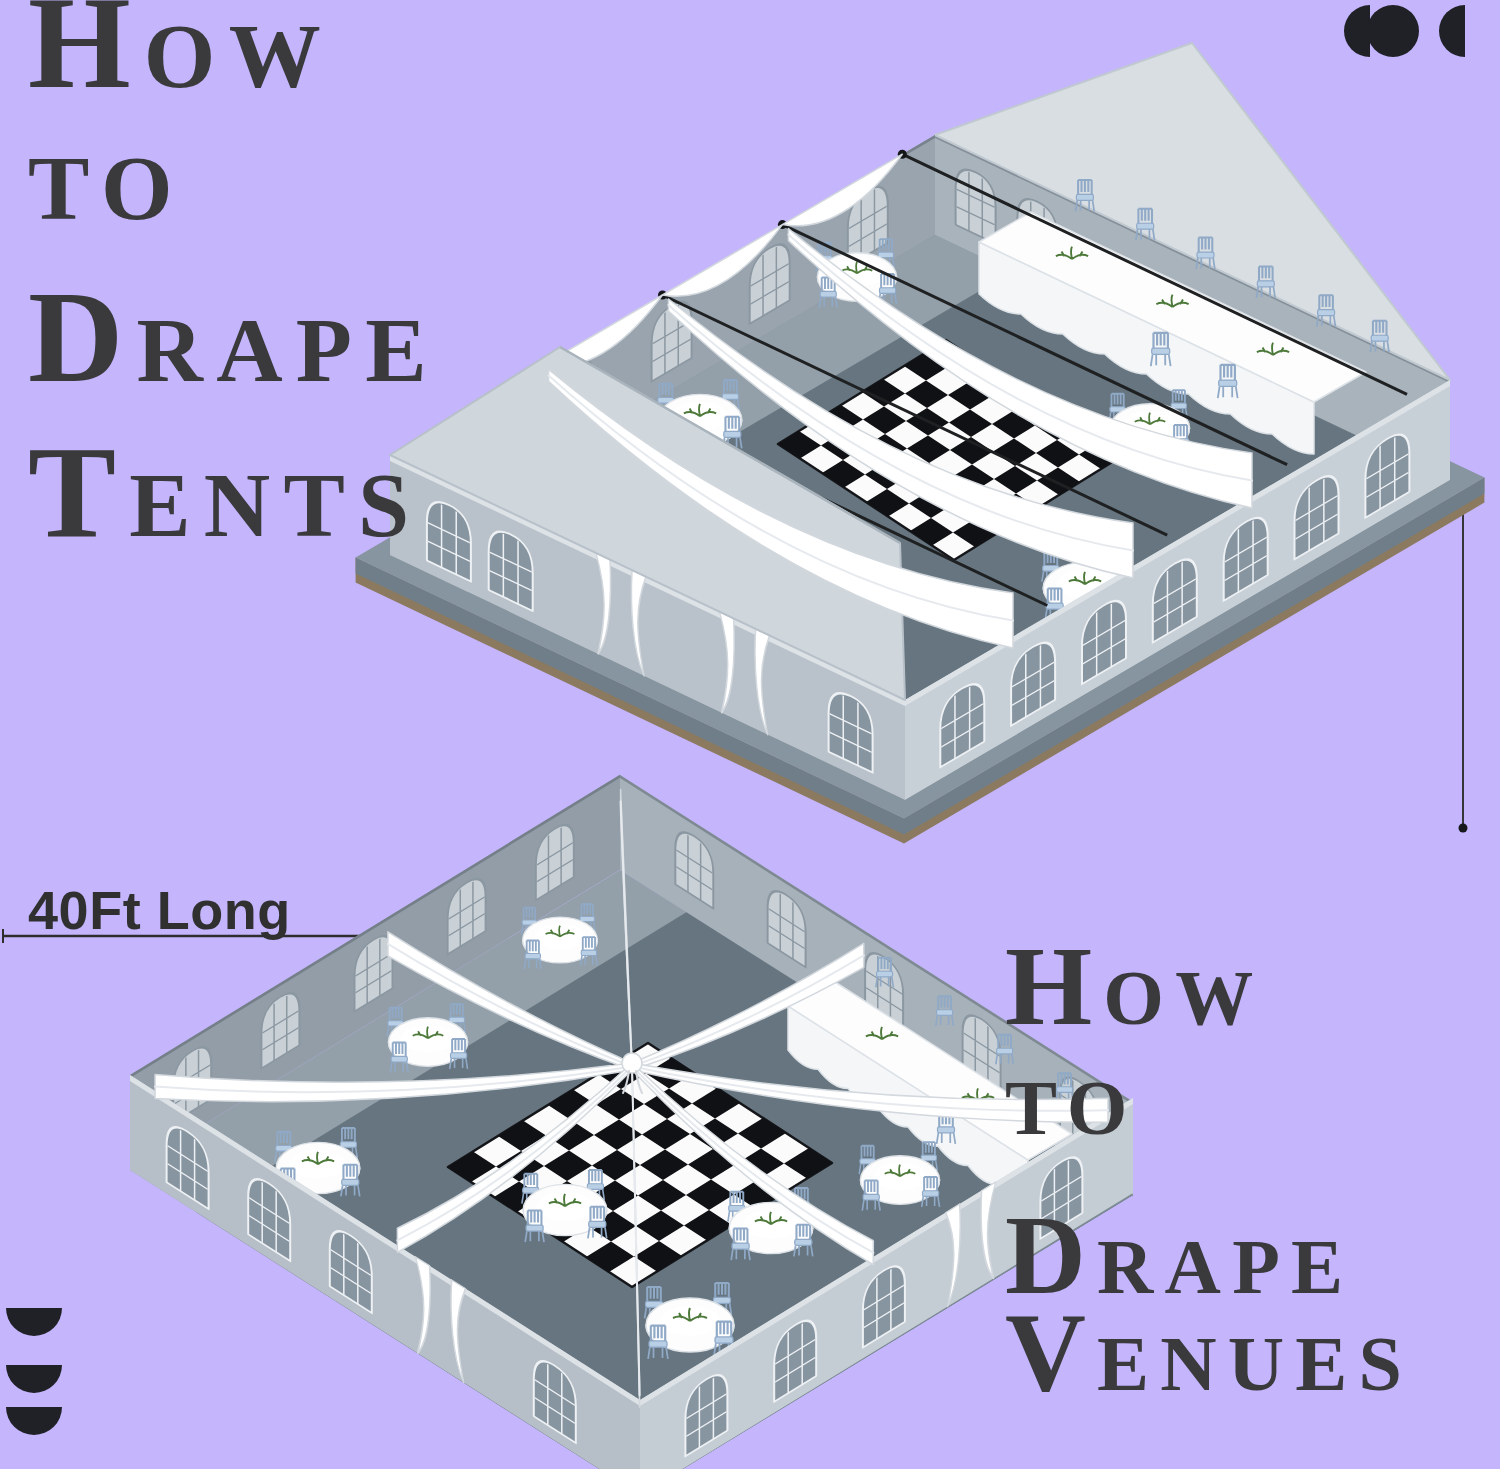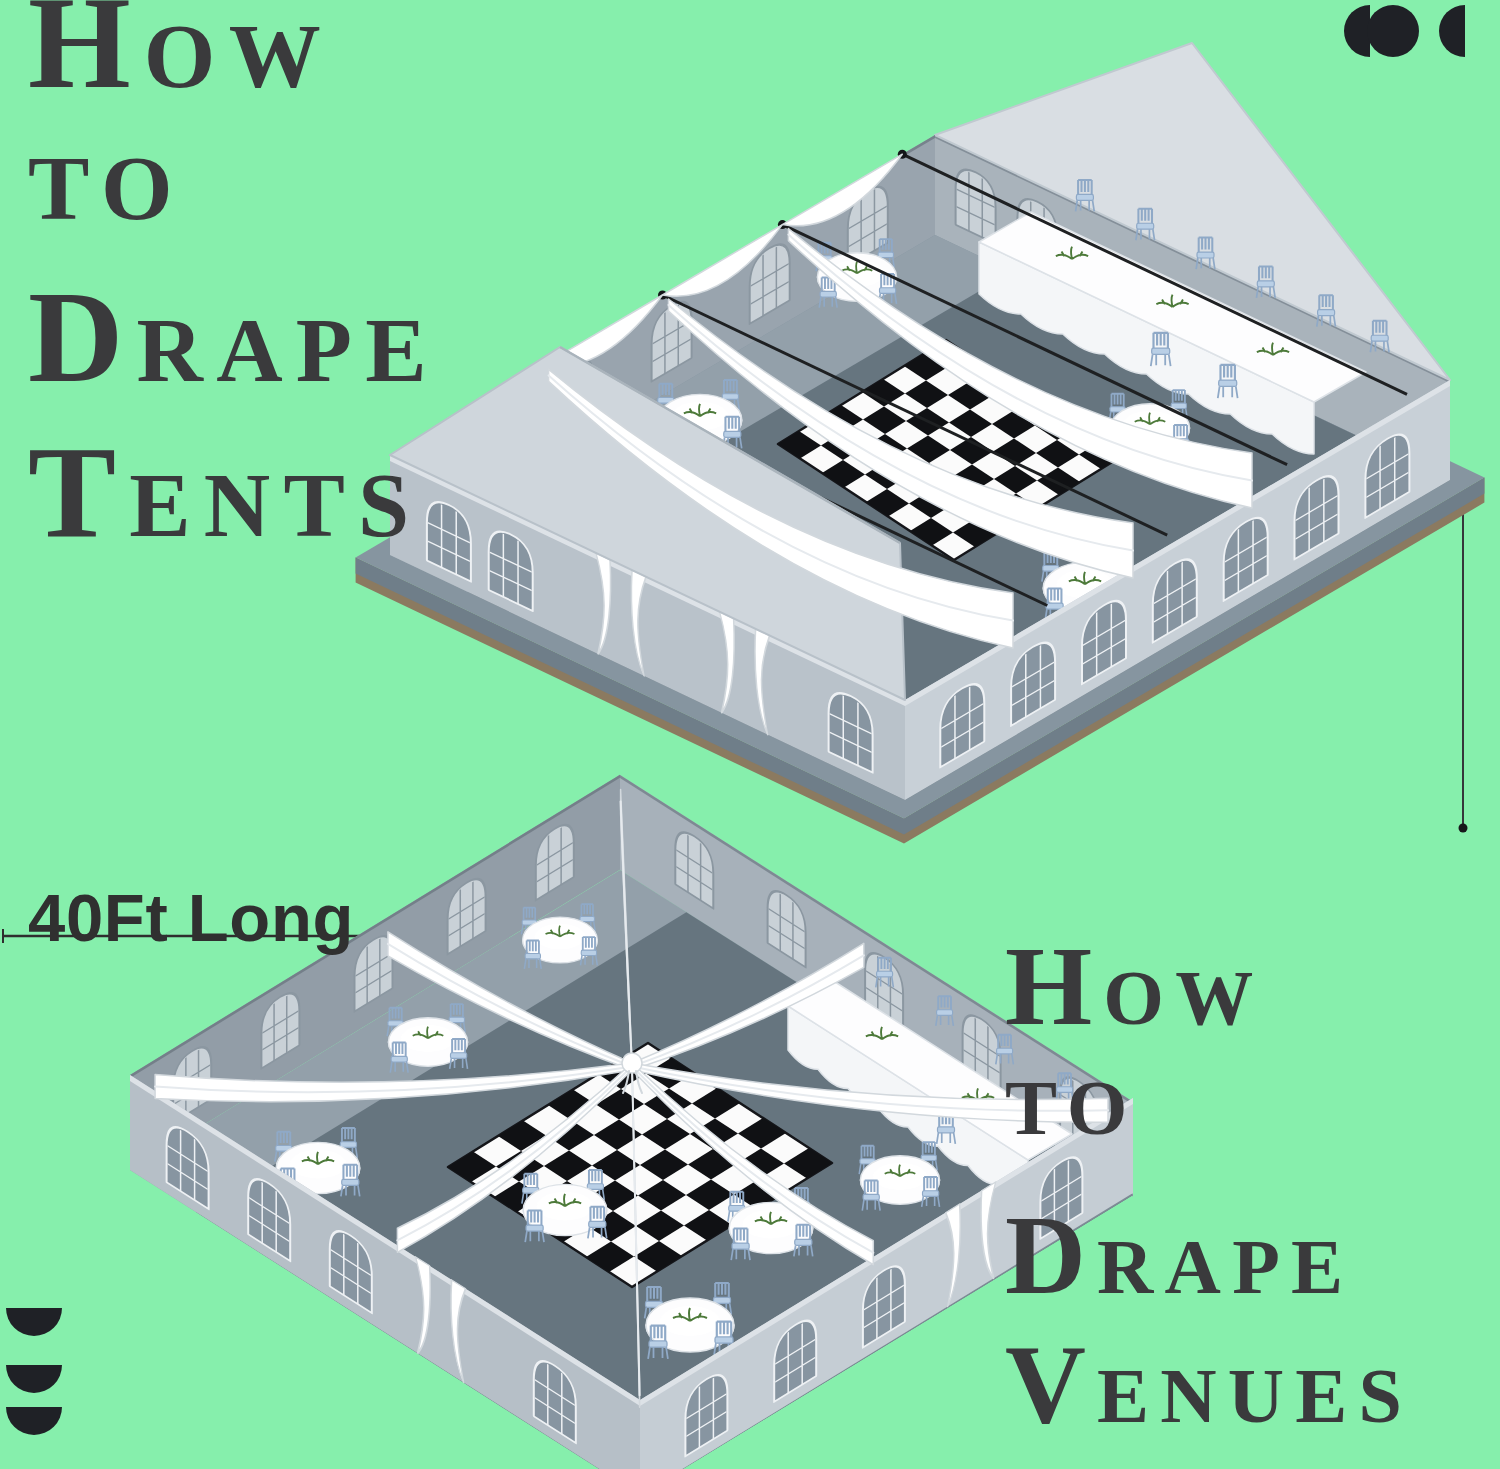--- a/index.html
+++ b/index.html
@@ -1,22 +1,22 @@
 <!DOCTYPE html>
 <html><head>
 <meta charset="utf-8">
 <style>
   html,body{margin:0;padding:0;background:#fff;}
-  .canvas{position:relative;width:1500px;height:1469px;background:#86efac;overflow:hidden;
+  .canvas{position:relative;width:1500px;height:1469px;background:#c4b5fd;overflow:hidden;
           font-family:"Liberation Sans", sans-serif;}
   .hline{position:absolute;font-family:"Liberation Serif", serif;font-weight:700;
          font-variant:small-caps;line-height:1;white-space:nowrap;color:#3a3a3c;}
   .h-tents .hline{font-size:132px;letter-spacing:0.10em;left:28px;}
   .h-venues .hline{font-size:112px;letter-spacing:0.10em;left:1005px;}
-  .dim-label{position:absolute;left:28px;top:879px;font-size:67px;font-weight:700;
+  .dim-label{position:absolute;left:28px;top:879px;font-size:54px;font-weight:700;
              color:#303030;letter-spacing:0.01em;}
   .abs{position:absolute;}
   svg{display:block;}
 </style>
 </head>
 <body>
 
 <div class="canvas">
 
   <svg class="abs" style="left:0;top:928px" width="470" height="16">
@@ -806,21 +806,21 @@
   <div class="h-tents">
     <div class="hline" style="top:-23px">How</div>
     <div class="hline" style="top:109px">to</div>
     <div class="hline" style="top:271px">Drape</div>
     <div class="hline" style="top:426px">Tents</div>
   </div>
   <div class="h-venues">
     <div class="hline" style="top:930px">How</div>
     <div class="hline" style="top:1040px">to</div>
     <div class="hline" style="top:1199px">Drape</div>
-    <div class="hline" style="top:1328px">Venues</div>
+    <div class="hline" style="top:1296px">Venues</div>
   </div>
 
   <div class="dim-label">40Ft Long</div>
 
   <svg class="abs" style="left:1340px;top:3px" width="160" height="60">
     <path d="M30,2 A26,26 0 0 0 30,54 Z" fill="#1f2126"></path>
     <circle cx="53" cy="28" r="26" fill="#1f2126"></circle>
     <path d="M125,2 A26,26 0 0 0 125,54 Z" fill="#1f2126"></path>
   </svg>
 

